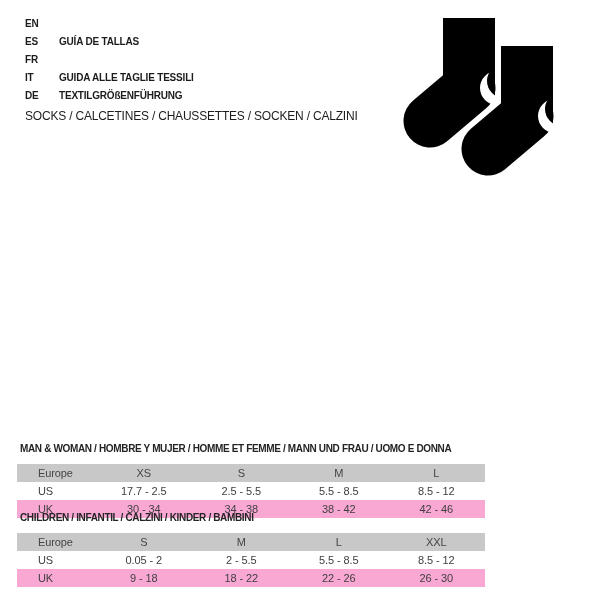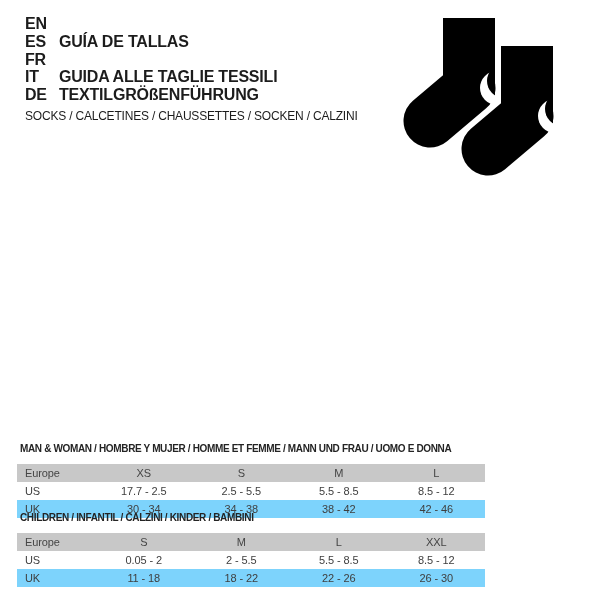--- a/index.html
+++ b/index.html
@@ -2,39 +2,39 @@
 <html><head>
 <meta charset="utf-8">
 <style>
   html,body{margin:0;padding:0;background:#ffffff;}
   body{width:600px;height:600px;font-family:"Liberation Sans",sans-serif;}
   .page{position:relative;width:600px;height:600px;background:#fff;overflow:hidden;}
 
   
   .langs{position:absolute;left:25px;top:15px;}
   .lang-row{display:flex;height:17.8px;align-items:center;}
-  .lang-code,.lang-label{font-size:16px;font-weight:bold;color:#1c1c1c;letter-spacing:-0.2px;white-space:nowrap;}
+  .lang-code,.lang-label{font-size:10px;font-weight:bold;color:#1c1c1c;letter-spacing:-0.2px;white-space:nowrap;}
   .lang-code{width:34px;}
 
   .category{position:absolute;left:25px;top:109px;font-size:12px;font-weight:normal;
             color:#1c1c1c;letter-spacing:-0.2px;white-space:nowrap;}
 
   
   .socks{position:absolute;left:398px;top:8px;}
 
   
   .tbl{position:absolute;left:17px;width:468px;}
   .tbl-1{top:409px;margin-top:34px;}
   .tbl-2{top:512px;}
   .tbl-title{font-size:10px;font-weight:bold;color:#242424;letter-spacing:-0.35px;
              line-height:12px;margin:0 0 9px 3px;white-space:nowrap;}
   .row{display:flex;height:18px;align-items:center;font-size:11px;color:#3e3e3e;letter-spacing:-0.1px;}
   .row.head{background:#c8c8c8;color:#454545;}
-  .row.alt{background:#7dd3fc;}
-  .c0{width:78px;padding-left:8px;box-sizing:border-box;}
+  .row.alt{background:#f9a8d4;}
+  .c0{width:78px;padding-left:21px;box-sizing:border-box;}
   .c{flex:1;text-align:center;}
 </style>
 </head>
 <body>
 
 <div class="page">
 
   <div class="langs">
     <div class="lang-row">
       <span class="lang-code">EN</span>
@@ -112,20 +112,20 @@
     </div>
     <div class="row">
       <span class="c0">US</span>
       <span class="c">0.05 - 2</span>
       <span class="c">2 - 5.5</span>
       <span class="c">5.5 - 8.5</span>
       <span class="c">8.5 - 12</span>
     </div>
     <div class="row alt">
       <span class="c0">UK</span>
-      <span class="c">11 - 18</span>
+      <span class="c">9 - 18</span>
       <span class="c">18 - 22</span>
       <span class="c">22 - 26</span>
       <span class="c">26 - 30</span>
     </div>
   </section>
 
 </div>
 
 </body></html>

